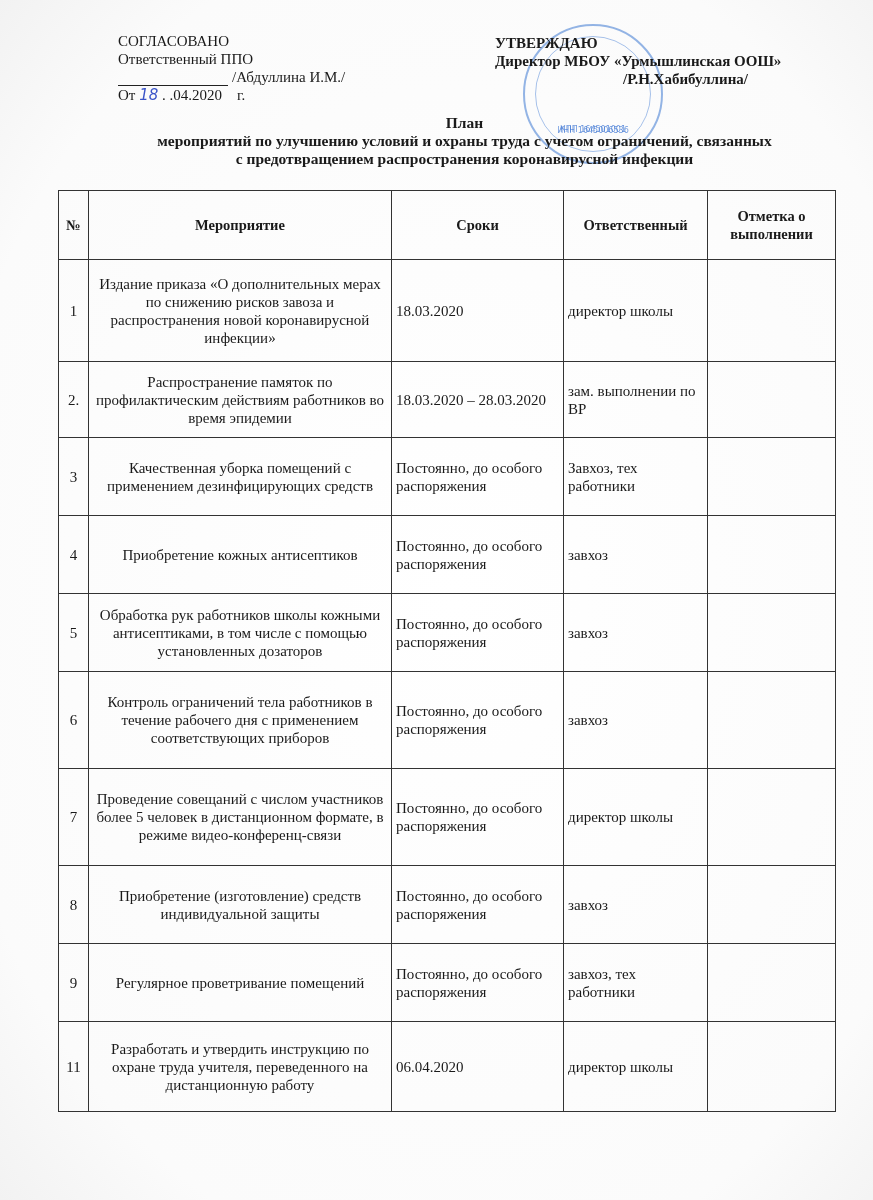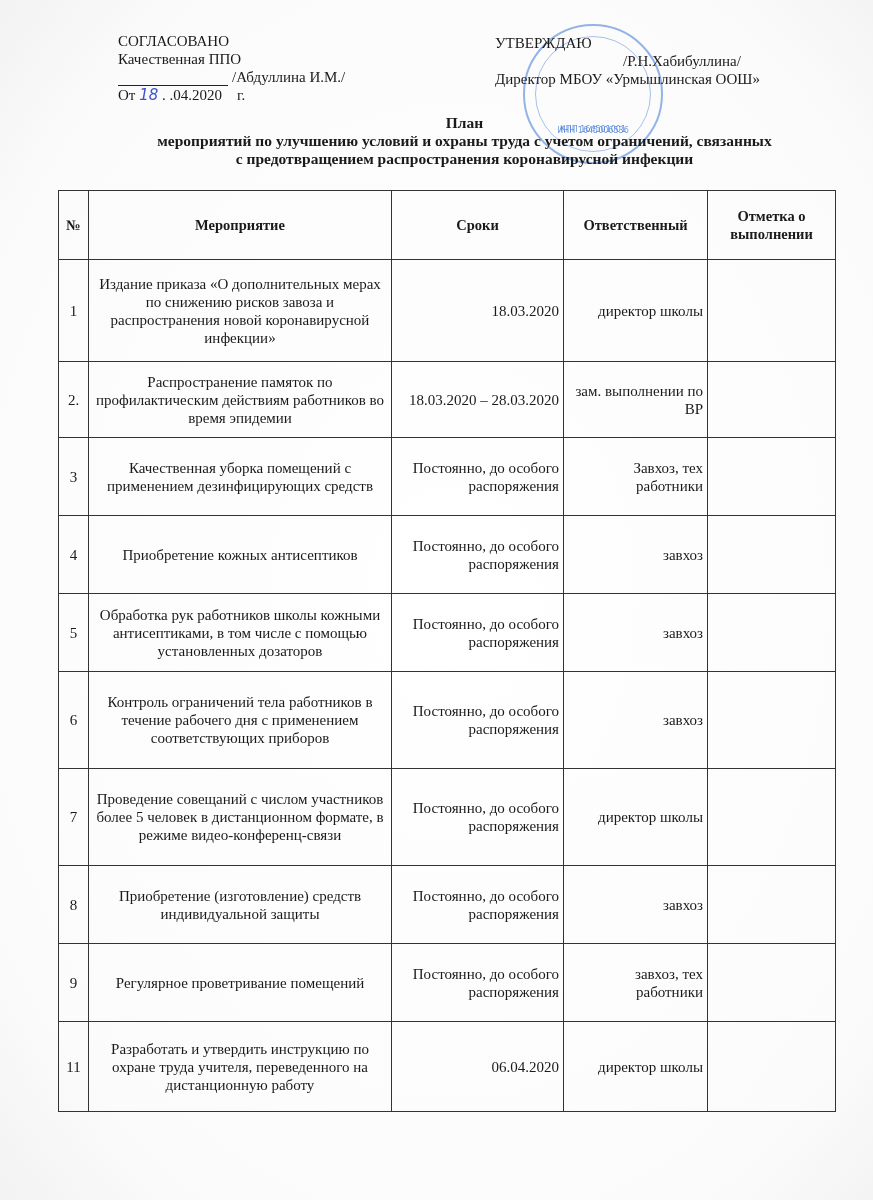--- a/index.html
+++ b/index.html
@@ -6,69 +6,69 @@
   body {
     width: 873px; height: 1200px; background: #ffffff; position: relative; overflow: hidden;
     font-family: "Liberation Serif", "DejaVu Serif", serif; color: #1a1a1a;
   }
   .page { position: absolute; left: 0; top: 0; width: 873px; height: 1200px;
     background: radial-gradient(ellipse at 50% 50%, #ffffff 0%, #fbfbfb 80%, #f2f2f2 100%); padding-left: 35px; }
   .left-block { position: absolute; left: 118px; top: 32px; font-size: 15px; line-height: 18px; }
   .left-block .line { white-space: nowrap; }
   .sign-line { display: inline-block; width: 110px; border-bottom: 1px solid #222; height: 14px; vertical-align: bottom; margin-right: 4px; }
   .handwritten { color: #3b54c8; font-style: italic; font-family: "DejaVu Sans", sans-serif; }
-  .right-block { position: absolute; left: 495px; top: 34px; font-size: 15px; line-height: 18px; }
+  .right-block { position: absolute; left: 495px; top: 34px; font-size: 15px; line-height: 18px; font-weight: bold; }
   .right-block .line { white-space: nowrap; }
   .stamp { position: absolute; left: 523px; top: 24px; width: 140px; height: 140px; border-radius: 50%;
     border: 2px solid rgba(60,120,210,0.55); box-sizing: border-box; }
   .stamp::before { content: ""; position: absolute; left: 10px; top: 10px; right: 10px; bottom: 10px; border-radius: 50%; border: 1px solid rgba(60,120,210,0.45); }
   .stamp-text { position: absolute; left: 0; right: 0; text-align: center; font-family: "DejaVu Sans", sans-serif; font-size: 8px; color: rgba(50,110,210,0.7); line-height: 10px; }
   .title { position: absolute; left: 0; width: 873px; text-align: center; font-weight: bold; font-size: 15.5px; line-height: 18px; }
   .title.t1 { top: 114px; left: 28px; }
   .title.t2 { top: 132px; left: 28px; }
   .title.t3 { top: 150px; left: 28px; }
   table.plan { position: absolute; left: 58px; top: 190px; width: 777px; border-collapse: collapse; table-layout: fixed; font-size: 15px; line-height: 18px; }
   table.plan td, table.plan th { border: 1.5px solid #333; vertical-align: middle; padding: 2px 4px; }
   table.plan th { font-weight: bold; font-size: 14.5px; text-align: center; height: 64px; }
   td.num { text-align: center; }
   td.event { text-align: center; }
   td.event.center { text-align: center; }
-  td.deadline, td.resp { text-align: right; }
+  td.deadline, td.resp { text-align: left; }
   col.c1 { width: 30px; } col.c2 { width: 303px; } col.c3 { width: 172px; } col.c4 { width: 144px; } col.c5 { width: 128px; }
 </style>
 </head>
 <body>
 
 <div class="page">
 
   <div class="left-block">
     <div class="line">СОГЛАСОВАНО</div>
-    <div class="line">Качественная ППО</div>
+    <div class="line">Ответственный ППО</div>
     <div class="line">
       <span class="sign-line"></span><span>/Абдуллина И.М./</span>
     </div>
     <div class="line">
       <span>От</span>
       <span class="handwritten">18</span>
       <span>. .04.2020</span>
       &nbsp;&nbsp;&nbsp;<span>г.</span>
     </div>
   </div>
 
   <div class="stamp">
     <div class="stamp-text" style="top:100px">ИНН 1645006536</div>
     <div class="stamp-text" style="top:99px">КПП 164501001</div>
   </div>
 
   <div class="right-block">
     <div class="line">УТВЕРЖДАЮ</div>
+    <div class="line">Директор МБОУ «Урмышлинская ООШ»</div>
     <div class="line" style="padding-left:128px">
       <span>/Р.Н.Хабибуллина/</span>
     </div>
-    <div class="line">Директор МБОУ «Урмышлинская ООШ»</div>
   </div>
 
   <div class="title t1">План</div>
   <div class="title t2">мероприятий по улучшению условий и охраны труда с учетом ограничений, связанных</div>
   <div class="title t3">с предотвращением распространения коронавирусной инфекции</div>
 
   <table class="plan">
     <colgroup>
         <col class="c1">
         <col class="c2">

